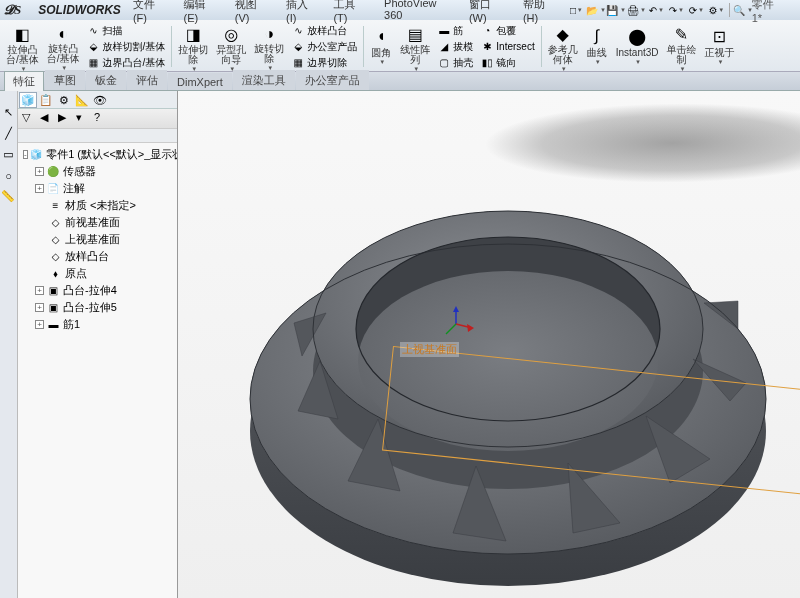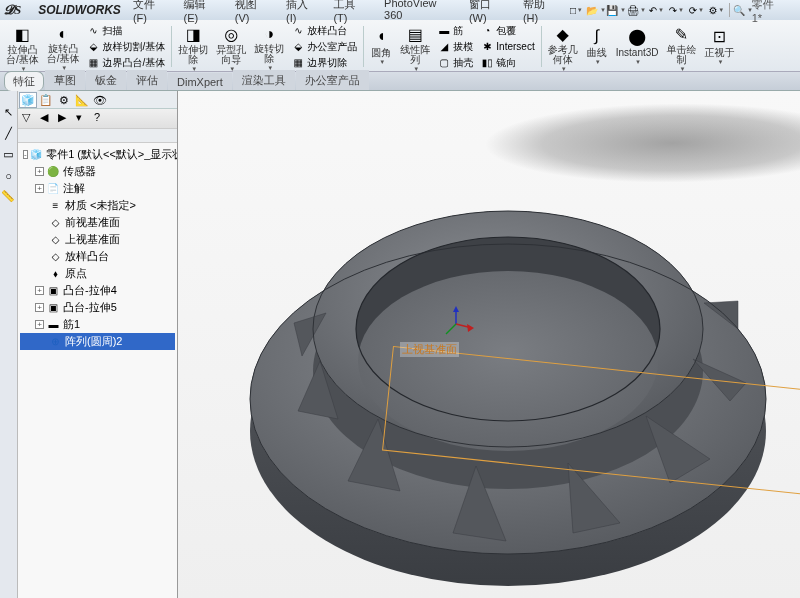--- a/index.html
+++ b/index.html
@@ -23,21 +23,21 @@
   .ribbon-label { font-size: 10px; line-height: 10px; text-align: center; margin-top: 1px; color: #333; white-space: pre-line; }
   .ribbon-sep { width: 1px; background: #bcc; margin: 4px 2px; }
   .ribbon-sub { display: flex; flex-direction: column; justify-content: center; padding: 0 2px; gap: 1px;}
   .ribbon-sub-item { display:flex; align-items:center; gap:3px; font-size:10px; padding:0 2px; cursor:pointer; height:15px;}
   .sub-icon { width:12px; height:12px; display:inline-flex; align-items:center; justify-content:center;}
   .dd::after { content: "▾"; font-size: 7px; color:#555; margin-left:2px;}
   
   
   .tabstrip { height: 19px; background: linear-gradient(#d8dee6,#c6ced8); display: flex; align-items: flex-end; padding-left: 4px; border-bottom:1px solid #9aa;}
   .tab { padding: 2px 8px; font-size: 11px; color: #444; border: 1px solid transparent; border-bottom: none; cursor: pointer; margin-right: 1px; background: #d0d6de;}
-  .tab.active { background: #f0f2f4; border-color: #9aa; position: relative; top: 1px; border-radius: 7px; }
+  .tab.active { background: #f0f2f4; border-color: #9aa; position: relative; top: 1px; }
   
   
   .quick-tb { position: absolute; right: 6px; top: 91px; display: flex; gap: 2px; background: rgba(230,236,242,0.9); padding: 2px; border:1px solid #bcc; border-radius:3px;}
   .quick-btn { width:16px; height:16px; cursor:pointer; display:flex; align-items:center; justify-content:center;}
   
   
   .main { position: absolute; top: 91px; left: 0; right: 0; bottom: 0; display: flex; }
   
   
   .vtoolbar { width: 18px; background: #e4e8ee; border-right: 1px solid #bbb; display:flex; flex-direction:column; padding:14px 1px; gap:6px;}
@@ -325,26 +325,20 @@
           <span class="tn-indent" style="width: 12px;"></span>
           <span class="exp">+</span>
           <span class="tn-icon">▣</span>
           <span>凸台-拉伸5</span>
         </div>
         <div class="tree-node">
           <span class="tn-indent" style="width: 12px;"></span>
           <span class="exp">+</span>
           <span class="tn-icon">▬</span>
           <span>筋1</span>
-        </div>
-        <div class="tree-node selected">
-          <span class="tn-indent" style="width: 12px;"></span>
-          <span style="width: 11px; display: inline-block;"></span>
-          <span class="tn-icon" style="color: rgb(30, 96, 192);">⊕</span>
-          <span>阵列(圆周)2</span>
         </div>
       </div>
   </div>
   <div class="viewport">
     <div class="shadow-blob"></div>
     <div class="part">
       <svg viewBox="0 0 540 440">
         <defs>
           <radialGradient id="gtop" cx="45%" cy="35%" r="70%">
             <stop offset="0%" stop-color="#8a8d92"></stop>

